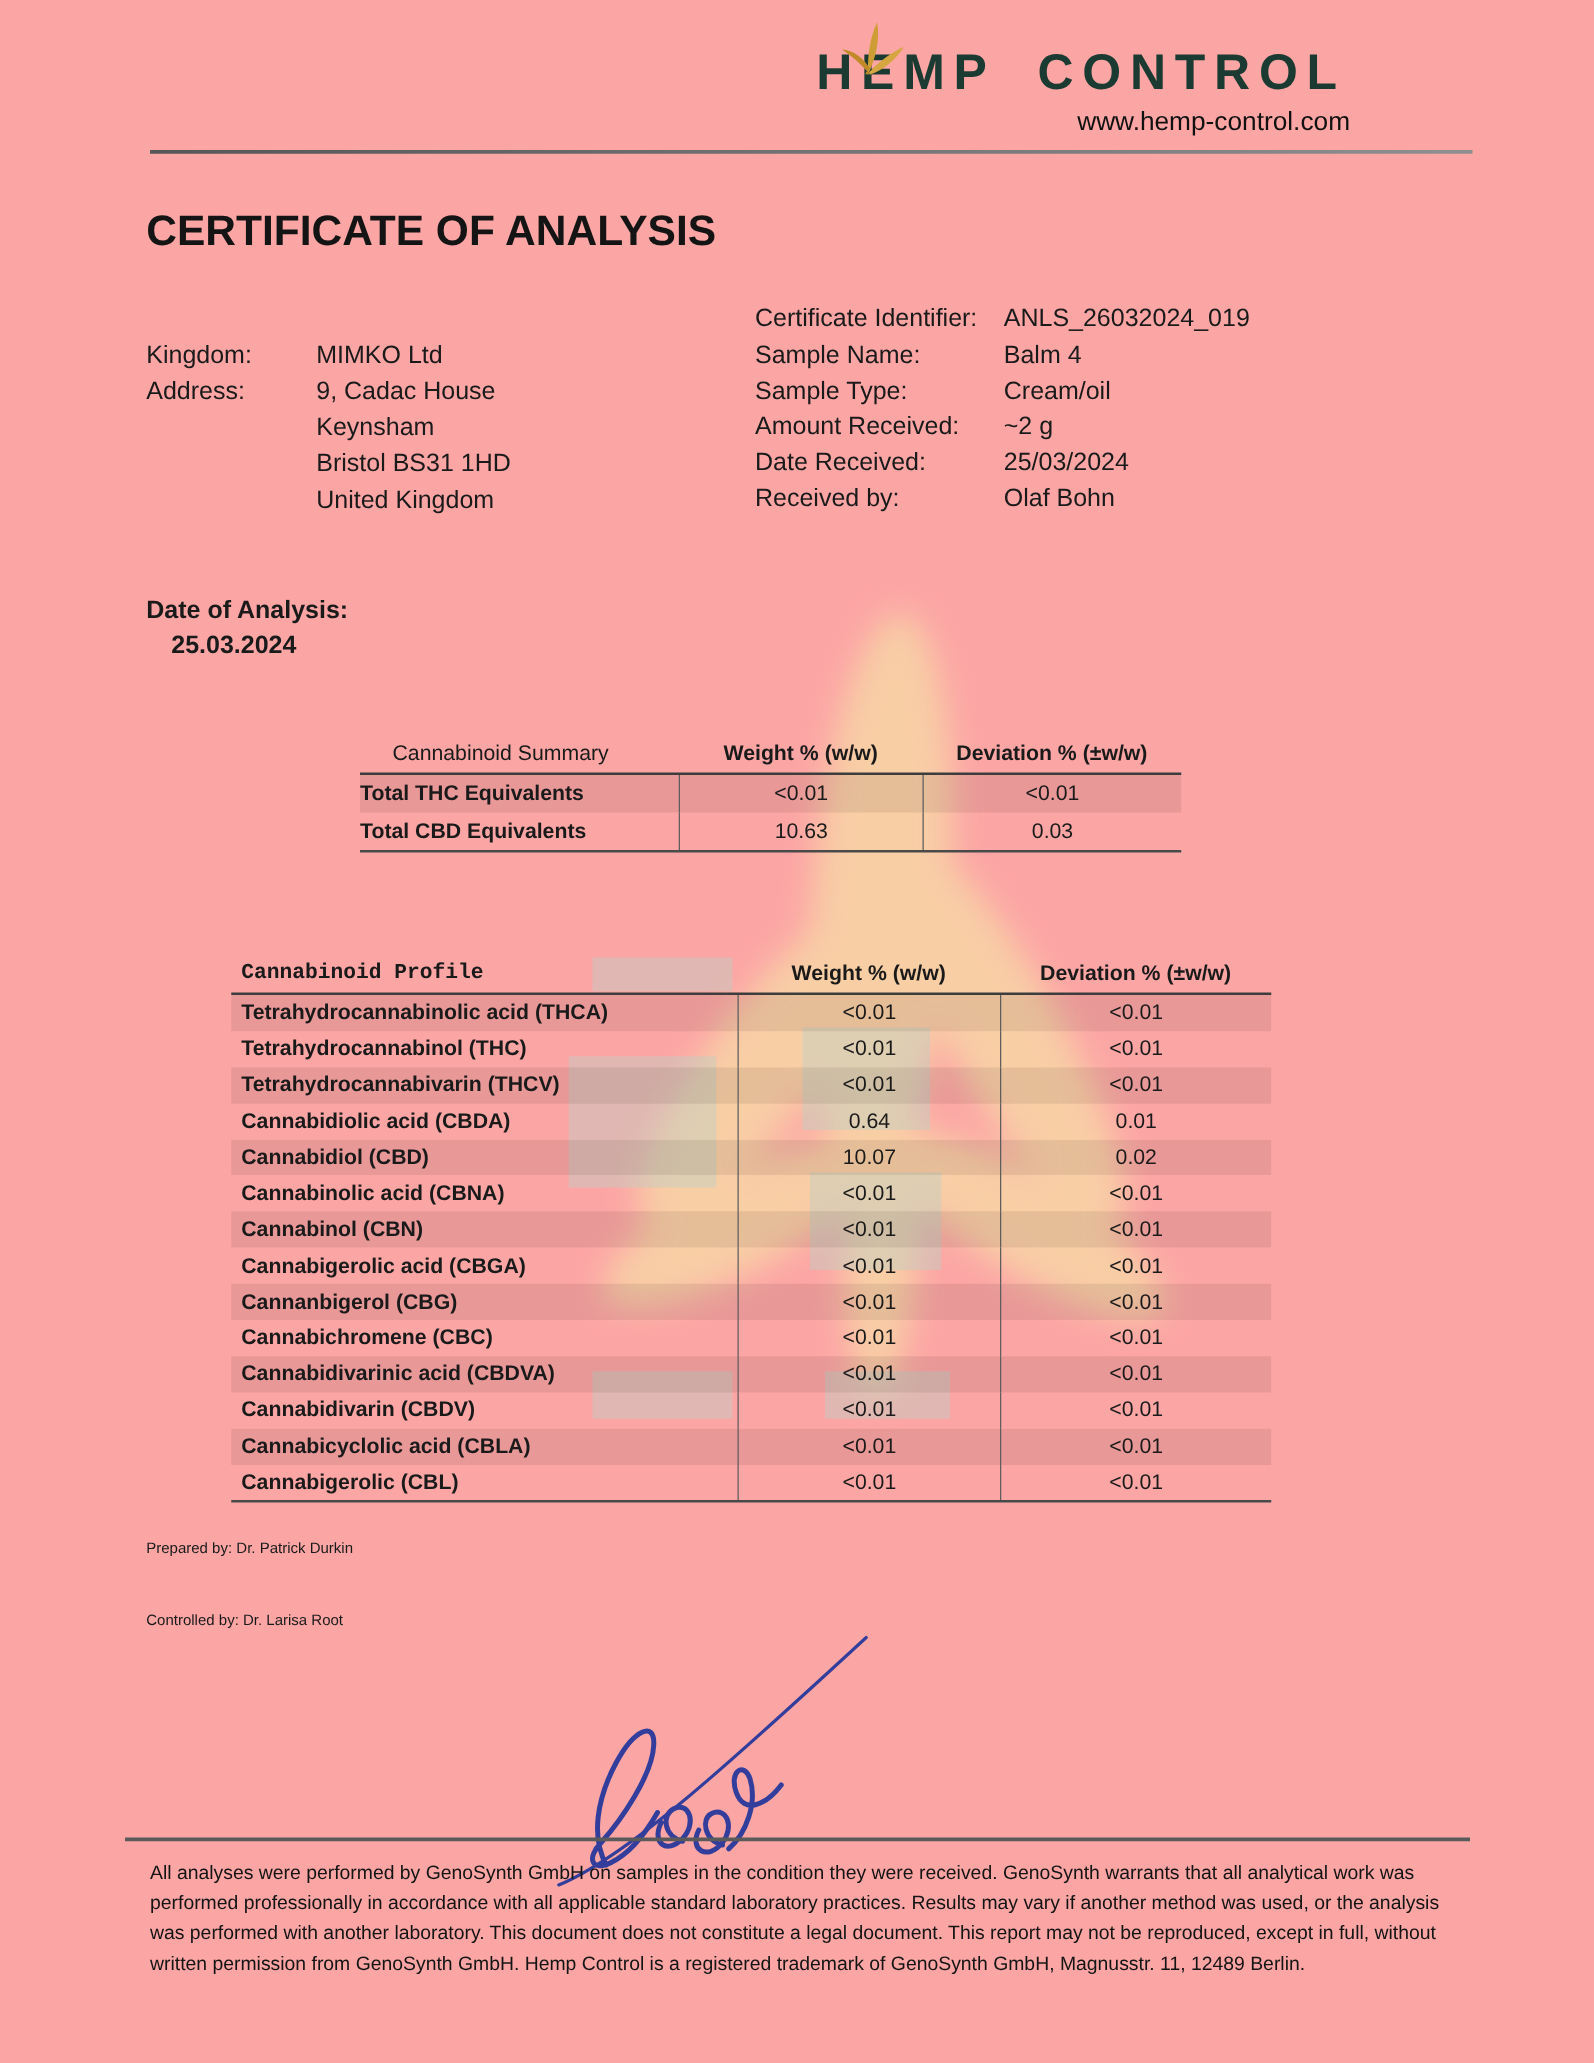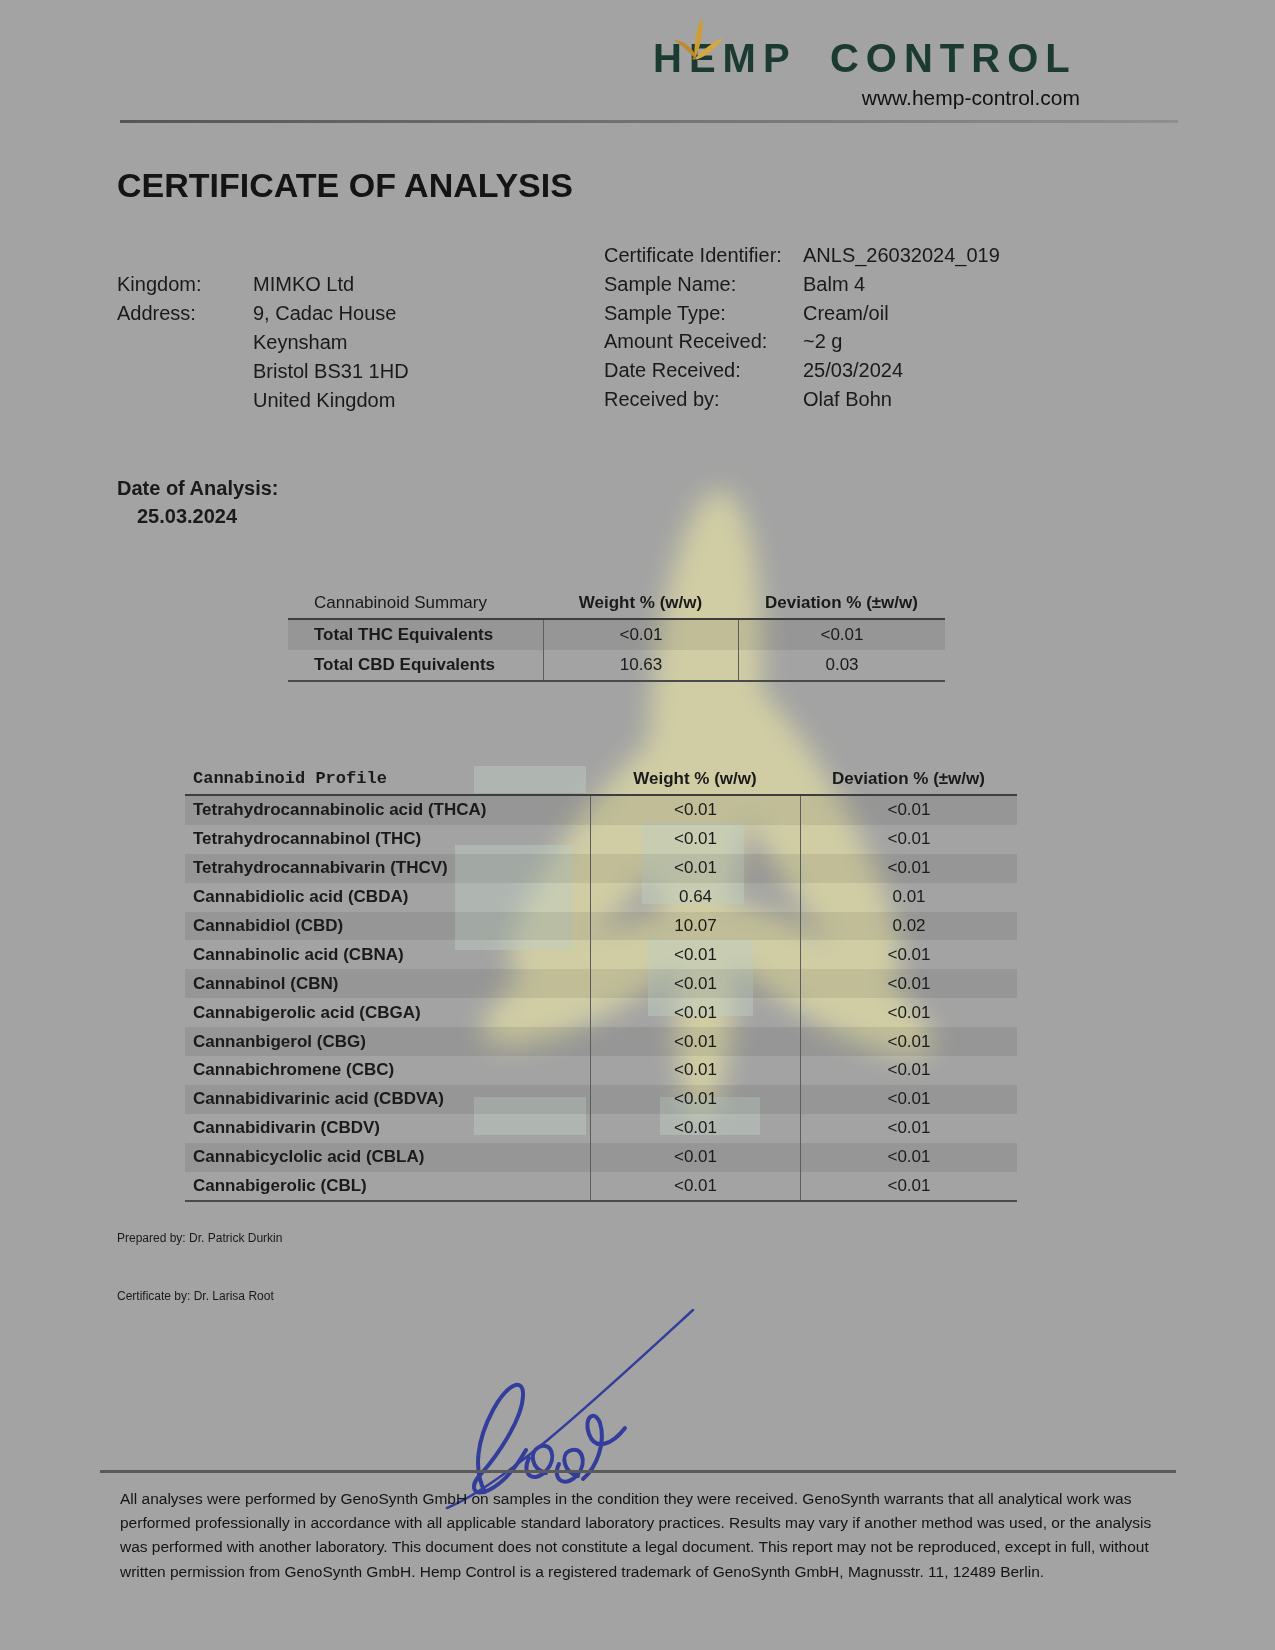--- a/index.html
+++ b/index.html
@@ -1,19 +1,19 @@
 <!DOCTYPE html>
 <html><head>
 <meta charset="utf-8">
 <style>
   html,body{margin:0;padding:0;background:#ffffff;}
   .page{
     position:relative;
     width:1275px;height:1650px;
-    background:#a3a3a3;
+    background:#fca5a5;
     font-family:"Liberation Sans",sans-serif;
     color:#1a1a1a;
     overflow:hidden;
   }
   
   .watermark{position:absolute;left:470px;top:420px;width:470px;height:700px;z-index:0;
     opacity:.55;filter:blur(13px);pointer-events:none;}
   .patch{position:absolute;background:rgba(190,207,196,.45);z-index:1;pointer-events:none;}
   
   .brand{position:absolute;left:653px;top:36px;z-index:2;
@@ -34,21 +34,21 @@
   .info-right .irow{display:grid;grid-template-columns:199px auto;height:28.8px;}
   
   .doa{position:absolute;left:117px;top:474px;z-index:2;font-size:20px;font-weight:700;line-height:28px;}
   .doa .val{margin-left:20px;}
   
   .tbl{position:absolute;z-index:2;font-size:17px;}
   .tbl .hrow{display:grid;align-items:center;border-bottom:2.5px solid #3d3d3d;font-weight:700;}
   .tbl .row{display:grid;align-items:stretch;}
   .tbl .row.alt{background:rgba(0,0,0,.075);}
   .cell{display:flex;align-items:center;}
-  .c-name{padding-left:26px;font-weight:700;}
+  .c-name{font-weight:700;}
   .c-val{justify-content:center;border-left:1px solid #5d5d5d;}
   .h-name{padding-left:26px;font-weight:400;}
   .h-val{justify-content:center;}
   .sum-tbl{left:288px;top:588px;width:657px;border-bottom:2px solid #4a4a4a;}
   .sum-tbl .hrow,.sum-tbl .row{grid-template-columns:255px 195px 207px;height:30px;}
   .pro-tbl{left:185px;top:763px;width:832px;border-bottom:2.5px solid #4a4a4a;}
   .pro-tbl .hrow{grid-template-columns:405px 210px 217px;height:31px;}
   .pro-tbl .row{grid-template-columns:405px 210px 217px;height:28.9px;}
   .pro-tbl .c-name,.pro-tbl .h-name{padding-left:8px;}
   .pro-tbl .h-name{font-weight:700;font-family:Liberation Mono, monospace;}
@@ -242,21 +242,21 @@
       <span class="cell c-val">&lt;0.01</span>
     </div>
     <div class="row">
       <span class="cell c-name">Cannabigerolic (CBL)</span>
       <span class="cell c-val">&lt;0.01</span>
       <span class="cell c-val">&lt;0.01</span>
     </div>
   </div>
 
   <div class="signoff prepared">Prepared by: Dr. Patrick Durkin</div>
-  <div class="signoff controlled">Certificate by: Dr. Larisa Root</div>
+  <div class="signoff controlled">Controlled by: Dr. Larisa Root</div>
 
   <svg class="signature" viewBox="0 0 300 230" aria-hidden="true">
     <g fill="none" stroke="#333e9c" stroke-linecap="round">
       <path stroke-width="2.5" d="M 22 226 C 80 202, 170 118, 268 28"></path>
       <path stroke-width="4" d="M 60 210 C 48 188, 52 158, 68 128 C 82 102, 99 94, 98 114 C 97 138, 72 174, 56 192 C 44 204, 48 216, 64 208 C 80 200, 93 182, 101 168"></path>
       <path stroke-width="4" d="M 104 176 C 96 192, 108 202, 121 189 C 133 176, 126 159, 114 165 C 104 170, 106 187, 121 191"></path>
       <path stroke-width="4" d="M 134 182 C 126 198, 141 207, 153 192 C 163 179, 156 163, 144 169 C 136 173, 138 190, 153 194"></path>
       <path stroke-width="4" d="M 158 197 C 172 185, 181 160, 175 141 C 170 127, 158 135, 164 152 C 170 169, 187 163, 200 146"></path>
     </g>
   </svg>

